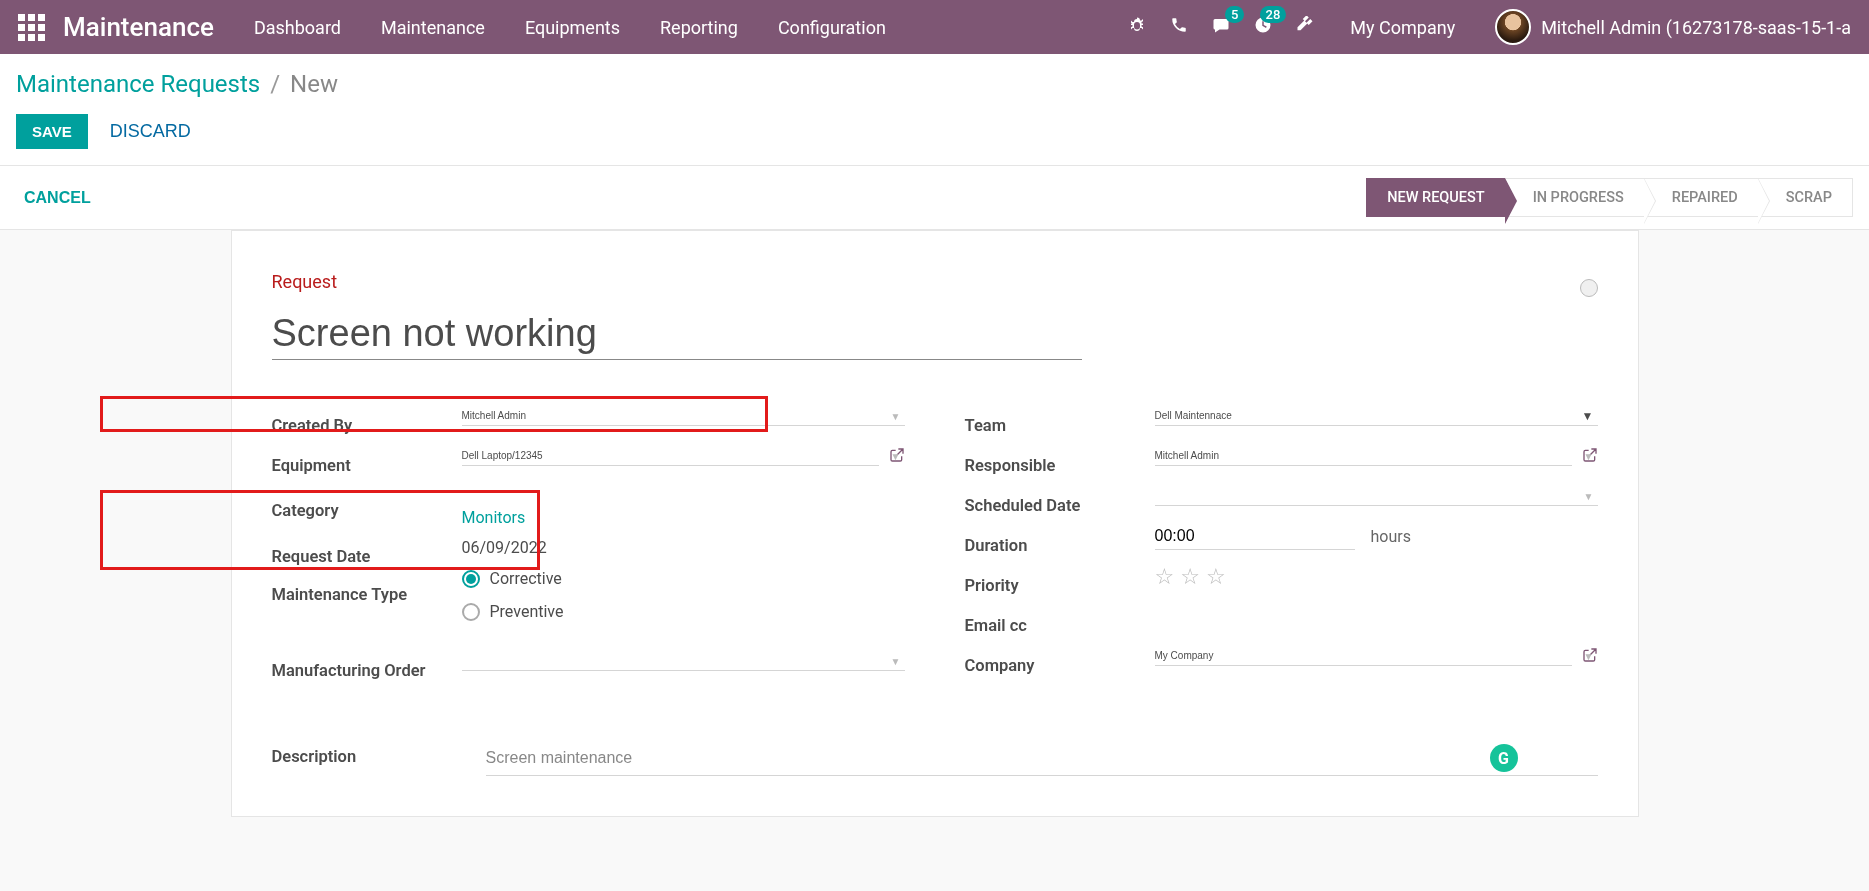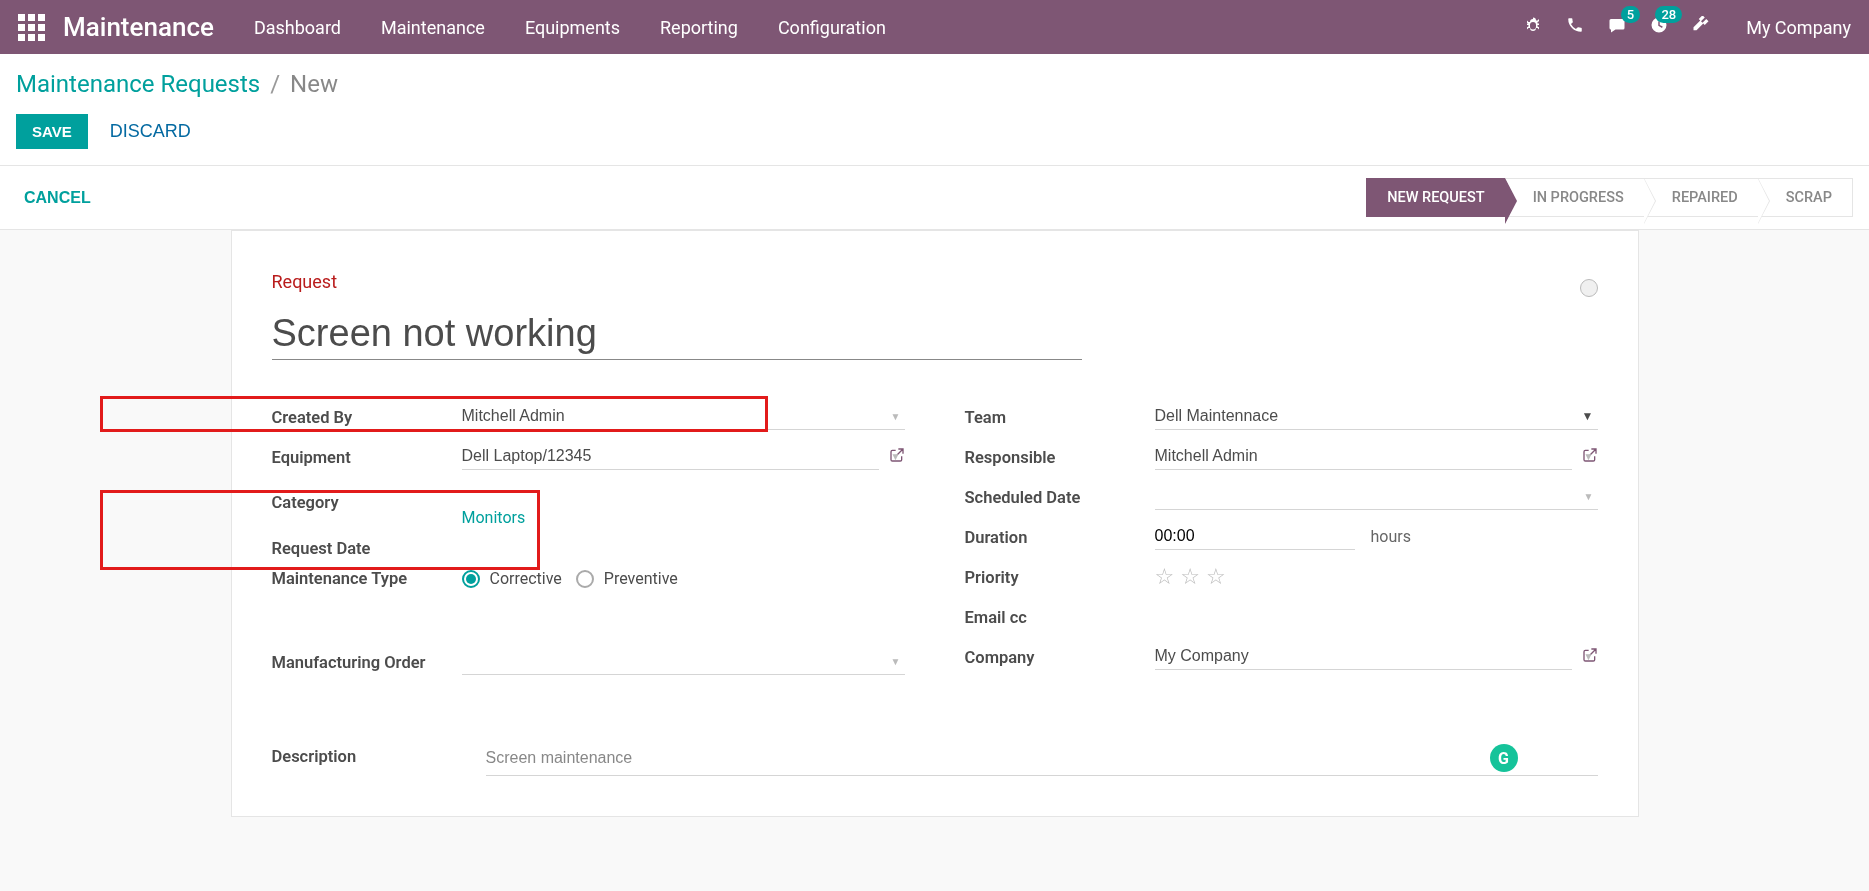--- a/index.html
+++ b/index.html
@@ -48,29 +48,29 @@
     .form-container { max-width: 1440px; margin: 0 auto; padding: 0 16px; }
     .form-sheet { background: #fff; border: 1px solid #e5e5e5; padding: 40px 40px 40px 40px; min-height: 520px; position: relative; }
     .kanban-dot { position: absolute; top: 48px; right: 40px; width: 18px; height: 18px; border-radius: 50%; border: 1.5px solid #bbb; background: #f0f0f0; cursor: pointer; }
     
     .request-label { font-size: 18px; font-weight: 400; color: #b91c1c; margin-bottom: 20px; }
     .request-title-input { font-size: 38px; font-weight: 400; border: none; border-bottom: 1px solid #888; width: 810px; padding: 0 0 4px 0; outline: none; color: #4c4c4c; background: transparent; }
     
     .form-columns { display: flex; gap: 60px; margin-top: 36px; }
     .form-col { flex: 1; }
     .form-row { display: flex; align-items: center; min-height: 40px; margin-bottom: 0px; }
-    .form-label { width: 190px; font-size: 16.5px; font-weight: 600; color: #4c4c4c; padding-top: 2px; }
+    .form-label { width: 190px; font-size: 16.5px; font-weight: 600; color: #4c4c4c; padding-top: 2px; margin-top: 16px; }
     .form-field { flex: 1; display: flex; align-items: center; position: relative; }
-    .m2o-input { flex: 1; border: none; border-bottom: 1px solid #d5d5d5; padding: 4px 22px 4px 0; font-size: 16px; color: #4c4c4c; outline: none; background: transparent; }
+    .m2o-input { flex: 1; border: none; border-bottom: 1px solid #d5d5d5; padding: 4px 22px 4px 0; font-size: 10px; color: #4c4c4c; outline: none; background: transparent; }
     .m2o-caret { position: absolute; right: 4px; color: #bbb; font-size: 10px; pointer-events: none; }
     .m2o-caret.dark { color: #4c4c4c; font-size: 12px; }
     .ext-link { margin-left: 10px; cursor: pointer; color: #7e5674; }
     .link-text { color: #00a09d; font-size: 16px; margin-top: 32px; }
     .static-text { font-size: 16px; color: #4c4c4c; }
-    .radio-group { display: flex; flex-direction: row; gap: 14px; padding-top: 2px; }
+    .radio-group { display: flex; flex-direction: column; gap: 14px; padding-top: 2px; }
     .radio-option { display: flex; align-items: center; gap: 10px; font-size: 16px; cursor: pointer; }
     .radio-circle { width: 18px; height: 18px; border-radius: 50%; border: 2px solid #aaa; display: inline-flex; align-items: center; justify-content: center; }
     .radio-circle.checked { border-color: #00a09d; }
     .radio-circle.checked::after { content: ''; width: 10px; height: 10px; border-radius: 50%; background: #00a09d; }
     .duration-input { width: 200px; border: none; border-bottom: 1px solid #d5d5d5; padding: 4px 0; font-size: 16px; outline: none; background: transparent; }
     .hours-label { margin-left: 16px; font-size: 16px; color: #666; }
     .stars { display: flex; gap: 6px; }
     .star { font-size: 22px; color: #bbb; cursor: pointer; }
     .desc-row { display: flex; margin-top: 60px; gap: 24px; }
     .desc-label { width: 190px; font-size: 16.5px; font-weight: 600; color: #4c4c4c; padding-top: 6px; }
@@ -125,20 +125,24 @@
       <svg class="icon-svg" viewBox="0 0 24 24">
           <path d="M12 2a10 10 0 100 20 10 10 0 000-20zm1 5v5l4 2-1 2-5-3V7z"></path>
         </svg>
       <span class="badge">28</span>
     </span>
     <span class="nav-icon"><svg class="icon-svg" viewBox="0 0 24 24">
           <path d="M22 7l-3-3-5 5-2-2 5-5-3-3-5 5 2 2-9 9v4h4l9-9 2 2 5-5z"></path>
         </svg></span>
     <span class="company-name">My Company</span>
   </div>
+  <div class="user-section">
+    <div class="avatar"></div>
+    <span class="user-name">Mitchell Admin (16273178-saas-15-1-a</span>
+  </div>
 </div>
 
 <div class="control-panel">
   <div class="breadcrumb">
     <a>Maintenance Requests</a>
     <span class="sep">/</span>
     <span class="current">New</span>
   </div>
   <div class="action-buttons">
     <button class="btn-primary">SAVE</button>
@@ -184,20 +188,23 @@
           </div>
         </div>
         <div class="form-row">
           <div class="form-label">Category</div>
           <div class="form-field">
               <span class="link-text">Monitors</span>
             </div>
         </div>
         <div class="form-row">
           <div class="form-label">Request Date</div>
+          <div class="form-field">
+              <span class="static-text">06/09/2022</span>
+            </div>
         </div>
         <div class="form-row" style="align-items:flex-start; min-height:74px;">
           <div class="form-label">Maintenance Type</div>
           <div class="radio-group">
             <label class="radio-option">
               <span class="radio-circle checked"></span>
               <span>Corrective</span>
             </label>
             <label class="radio-option">
               <span class="radio-circle"></span>

